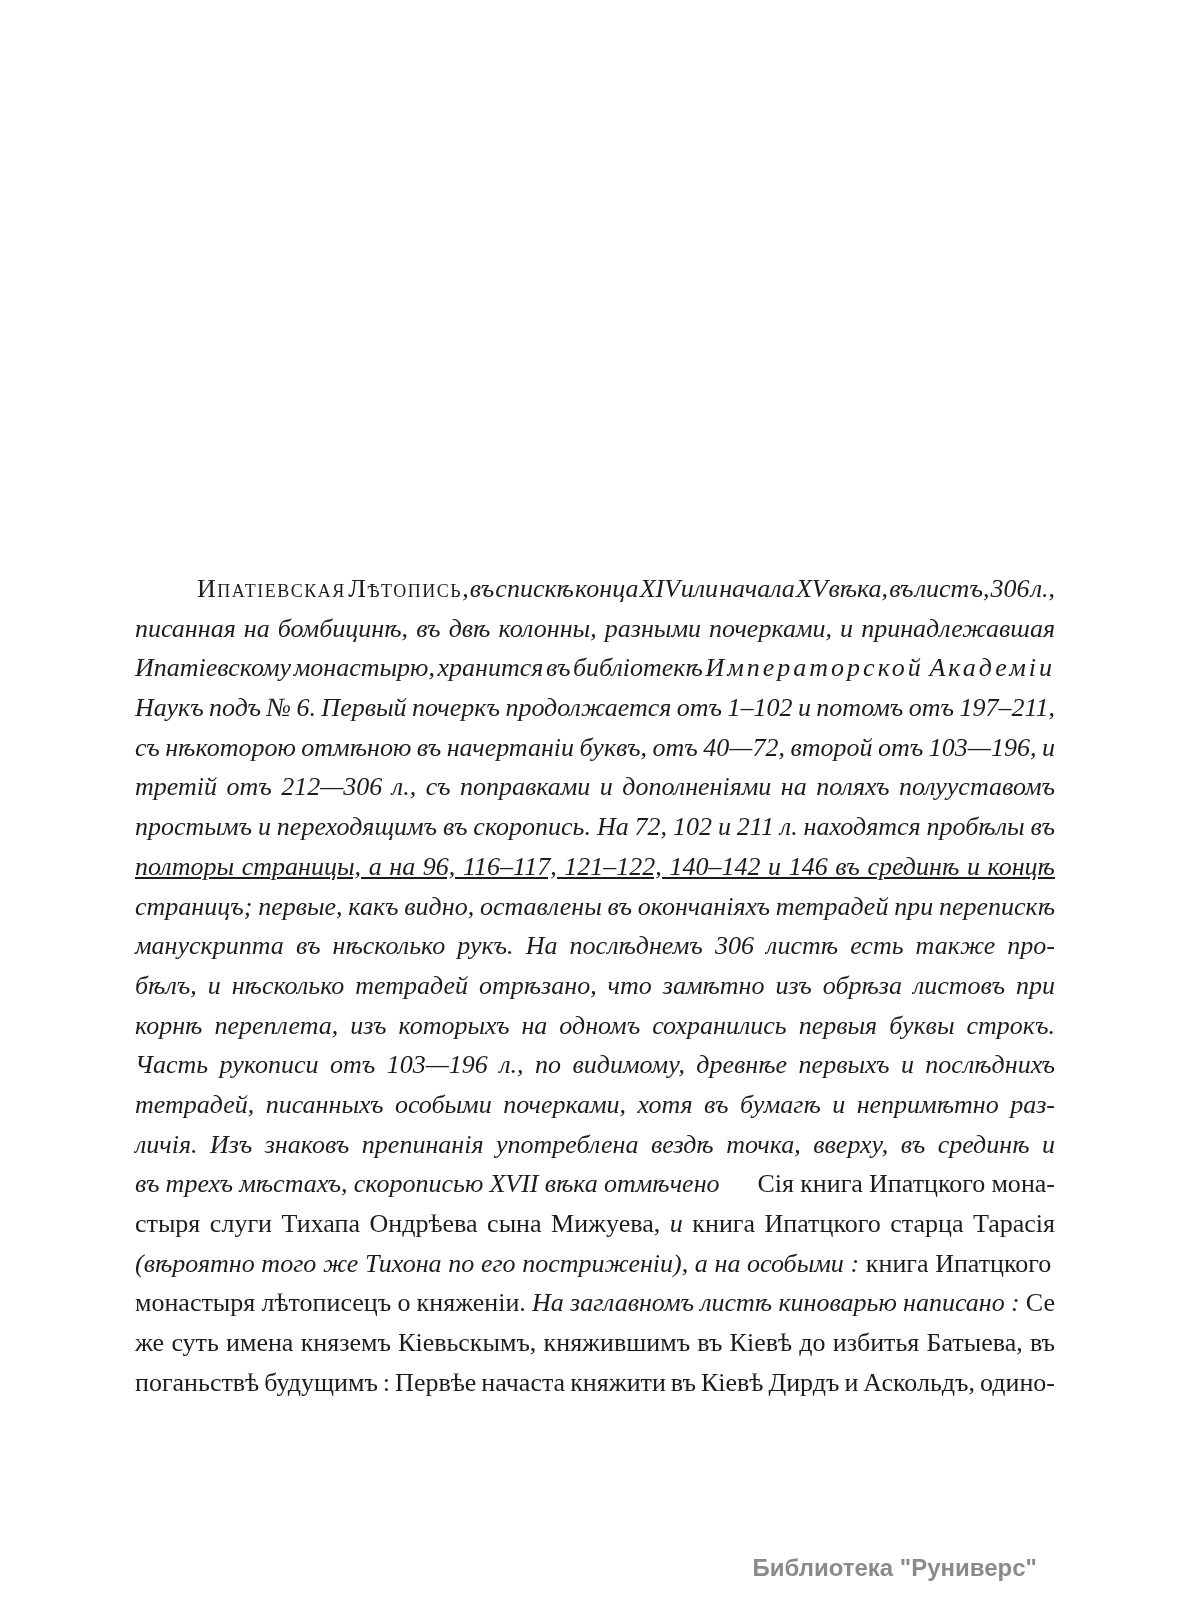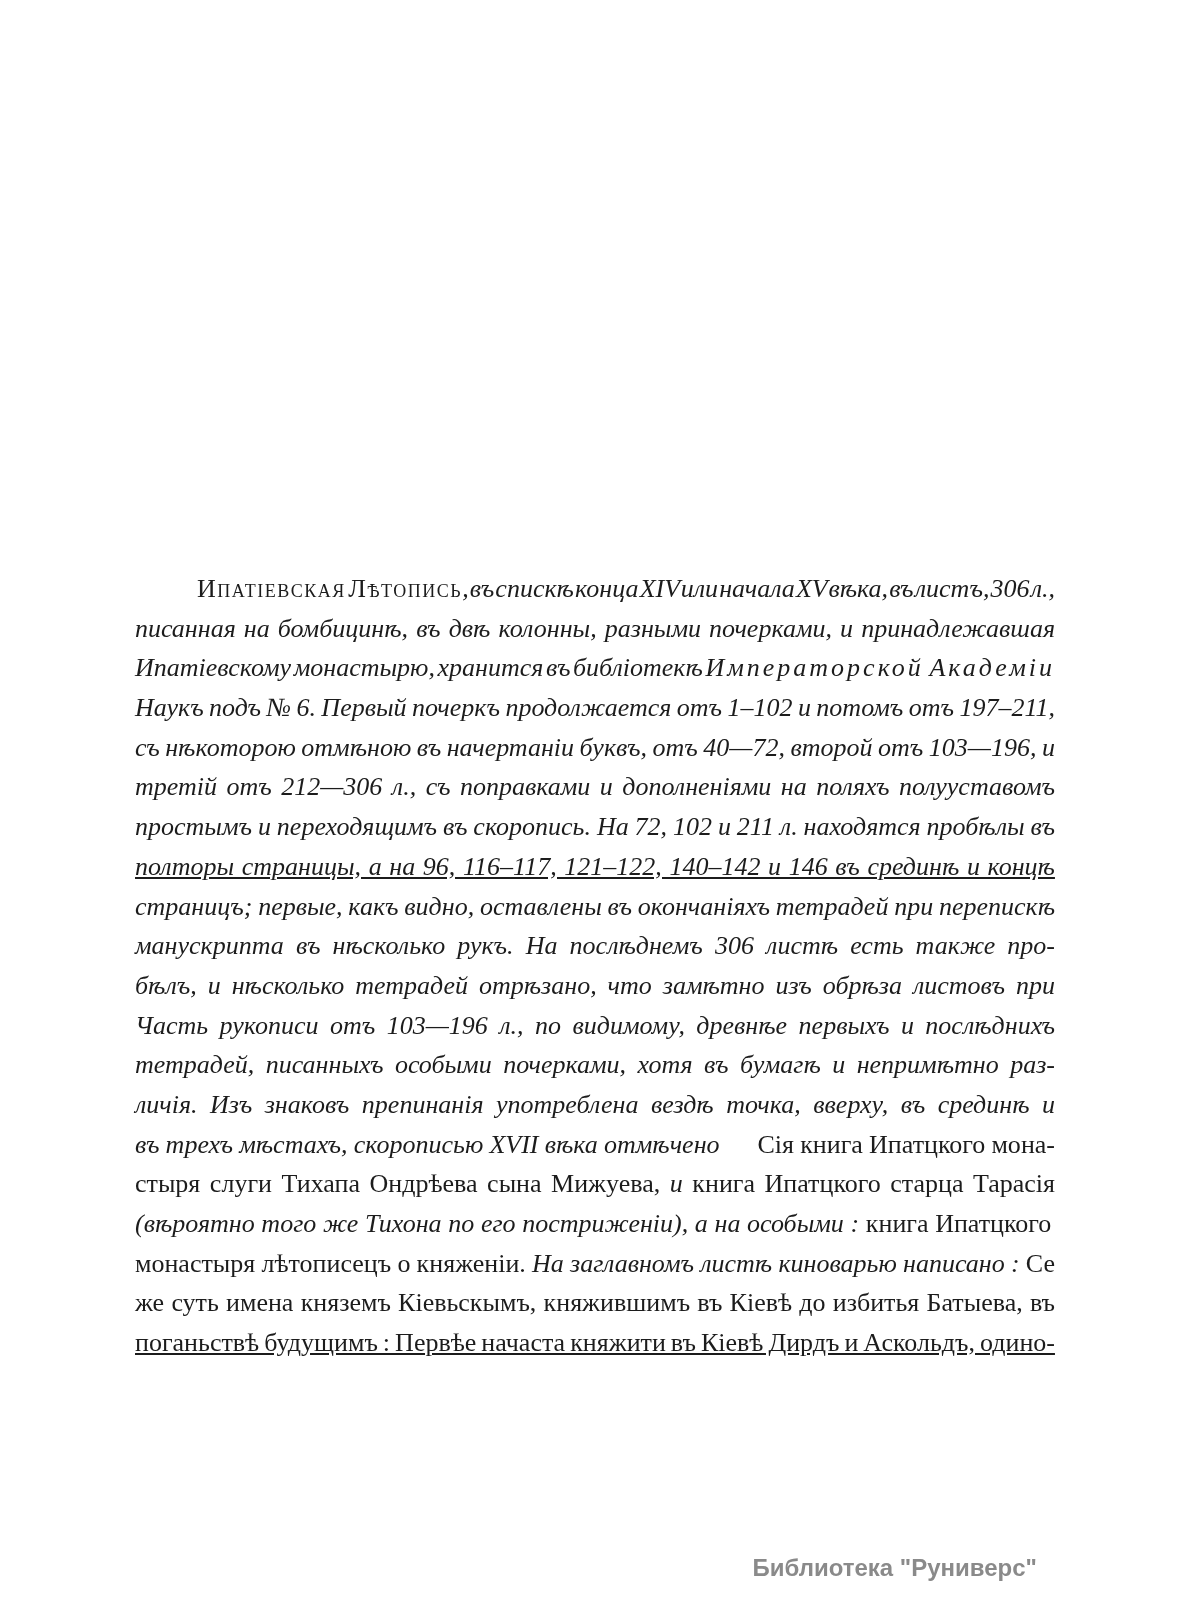--- a/index.html
+++ b/index.html
@@ -51,24 +51,25 @@
       <div class="line" style="word-spacing: 1.61px;"><span class="line-inner"><span class="seg-italic">писанная на бомбицинѣ, въ двѣ колонны, разными почерками, и принадлежавшая</span></span></div>
       <div class="line" style="word-spacing: -3.92px;"><span class="line-inner"><span class="seg-italic">Ипатіевскому монастырю, хранится въ библіотекѣ </span><span class="seg-spaced">Императорской Академіи</span></span></div>
       <div class="line" style="word-spacing: -1.06px;"><span class="line-inner"><span class="seg-italic">Наукъ подъ № 6. Первый почеркъ продолжается отъ 1–102 и потомъ отъ 197–211,</span></span></div>
       <div class="line" style="word-spacing: -0.97px;"><span class="line-inner"><span class="seg-italic">съ нѣкоторою отмѣною въ начертаніи буквъ, отъ 40—72, второй отъ 103—196, и</span></span></div>
       <div class="line" style="word-spacing: 3px;"><span class="line-inner"><span class="seg-italic">третій отъ 212—306 л., съ поправками и дополненіями на поляхъ полууставомъ</span></span></div>
       <div class="line" style="word-spacing: -0.58px;"><span class="line-inner"><span class="seg-italic">простымъ и переходящимъ въ скоропись. На 72, 102 и 211 л. находятся пробѣлы въ</span></span></div>
       <div class="line" style="word-spacing: 1.14px; text-decoration: underline;"><span class="line-inner"><span class="seg-italic">полторы страницы, а на 96, 116–117, 121–122, 140–142 и 146 въ срединѣ и концѣ</span></span></div>
       <div class="line" style="word-spacing: -0.74px;"><span class="line-inner"><span class="seg-italic">страницъ; первые, какъ видно, оставлены въ окончаніяхъ тетрадей при перепискѣ</span></span></div>
       <div class="line" style="word-spacing: 5.61px; text-align: center;"><span class="line-inner"><span class="seg-italic">манускрипта въ нѣсколько рукъ. На послѣднемъ 306 листѣ есть также про-</span></span></div>
       <div class="line" style="word-spacing: 4.46px;"><span class="line-inner"><span class="seg-italic">бѣлъ, и нѣсколько тетрадей отрѣзано, что замѣтно изъ обрѣза листовъ при</span></span></div>
+      <div class="line" style="word-spacing: 5.49px;"><span class="line-inner"><span class="seg-italic">корнѣ переплета, изъ которыхъ на одномъ сохранились первыя буквы строкъ.</span></span></div>
       <div class="line" style="word-spacing: 4.97px;"><span class="line-inner"><span class="seg-italic">Часть рукописи отъ 103—196 л., по видимому, древнѣе первыхъ и послѣднихъ</span></span></div>
       <div class="line" style="word-spacing: 4.98px;"><span class="line-inner"><span class="seg-italic">тетрадей, писанныхъ особыми почерками, хотя въ бумагѣ и непримѣтно раз-</span></span></div>
       <div class="line" style="word-spacing: 6.03px;"><span class="line-inner"><span class="seg-italic">личія. Изъ знаковъ препинанія употреблена вездѣ точка, вверху, въ срединѣ и</span></span></div>
       <div class="line" style="word-spacing: -0.32px;"><span class="line-inner"><span class="seg-italic">въ трехъ мѣстахъ, скорописью XVII вѣка отмѣчено</span><span class="seg-gap"></span><span class="seg-roman">Сія книга Ипатцкого мона-</span></span></div>
       <div class="line" style="word-spacing: 3.04px;"><span class="line-inner"><span class="seg-roman">стыря слуги Тихапа Ондрѣева сына Мижуева, </span><span class="seg-italic">и </span><span class="seg-roman">книга Ипатцкого старца Тарасія</span></span></div>
       <div class="line" style="word-spacing: 0.15px;"><span class="line-inner"><span class="seg-italic">(вѣроятно того же Тихона по его постриженіи), а на особыми : </span><span class="seg-roman">книга Ипатцкого</span></span></div>
       <div class="line" style="word-spacing: -0.27px;"><span class="line-inner"><span class="seg-roman">монастыря лѣтописецъ о княженіи. </span><span class="seg-italic">На заглавномъ листѣ киноварью написано : </span><span class="seg-roman">Се</span></span></div>
       <div class="line" style="word-spacing: 0.73px;"><span class="line-inner"><span class="seg-roman">же суть имена княземъ Кіевьскымъ, княжившимъ въ Кіевѣ до избитья Батыева, въ</span></span></div>
-      <div class="line" style="word-spacing: -1.49px; text-decoration: underline;"><span class="line-inner"><span class="seg-roman">поганьствѣ будущимъ : Первѣе начаста княжити въ Кіевѣ Дирдъ и Аскольдъ, одино-</span></span></div>
+      <div class="line" style="word-spacing: -1.49px;"><span class="line-inner"><span class="seg-roman">поганьствѣ будущимъ : Первѣе начаста княжити въ Кіевѣ Дирдъ и Аскольдъ, одино-</span></span></div>
     </div>
   <div class="watermark">Библиотека "Руниверс"</div>
 </div>
 
 </body></html>

